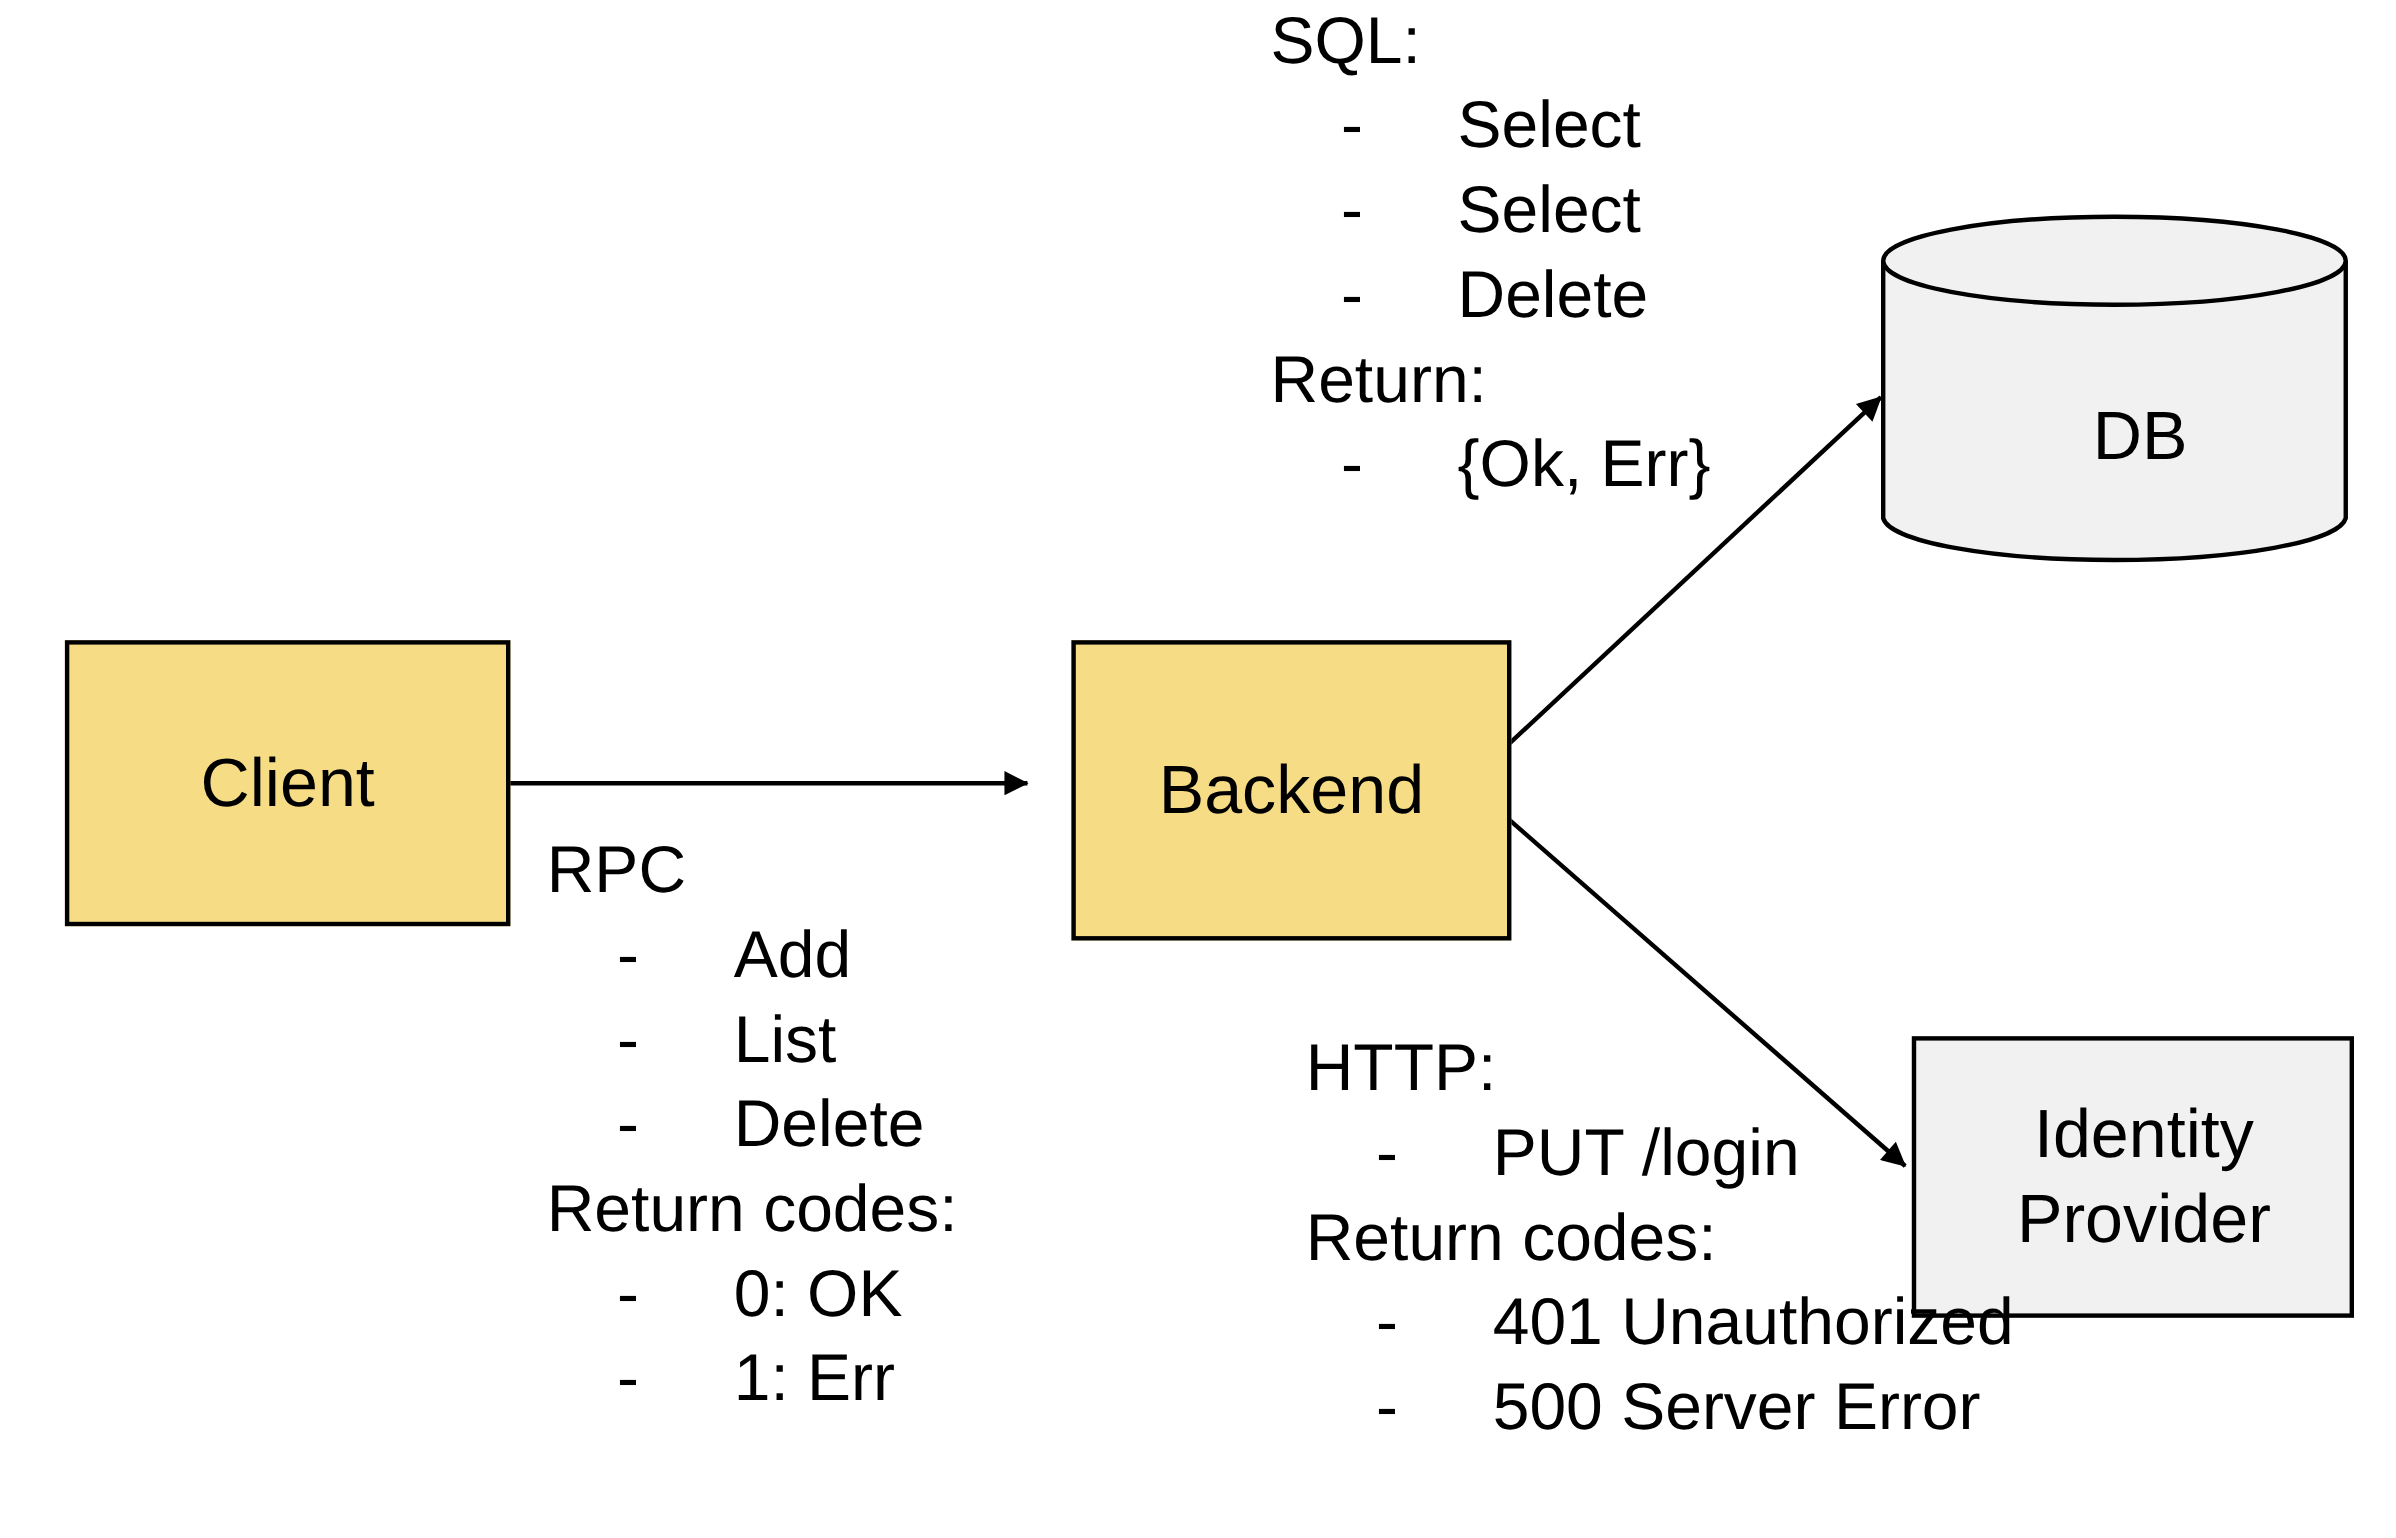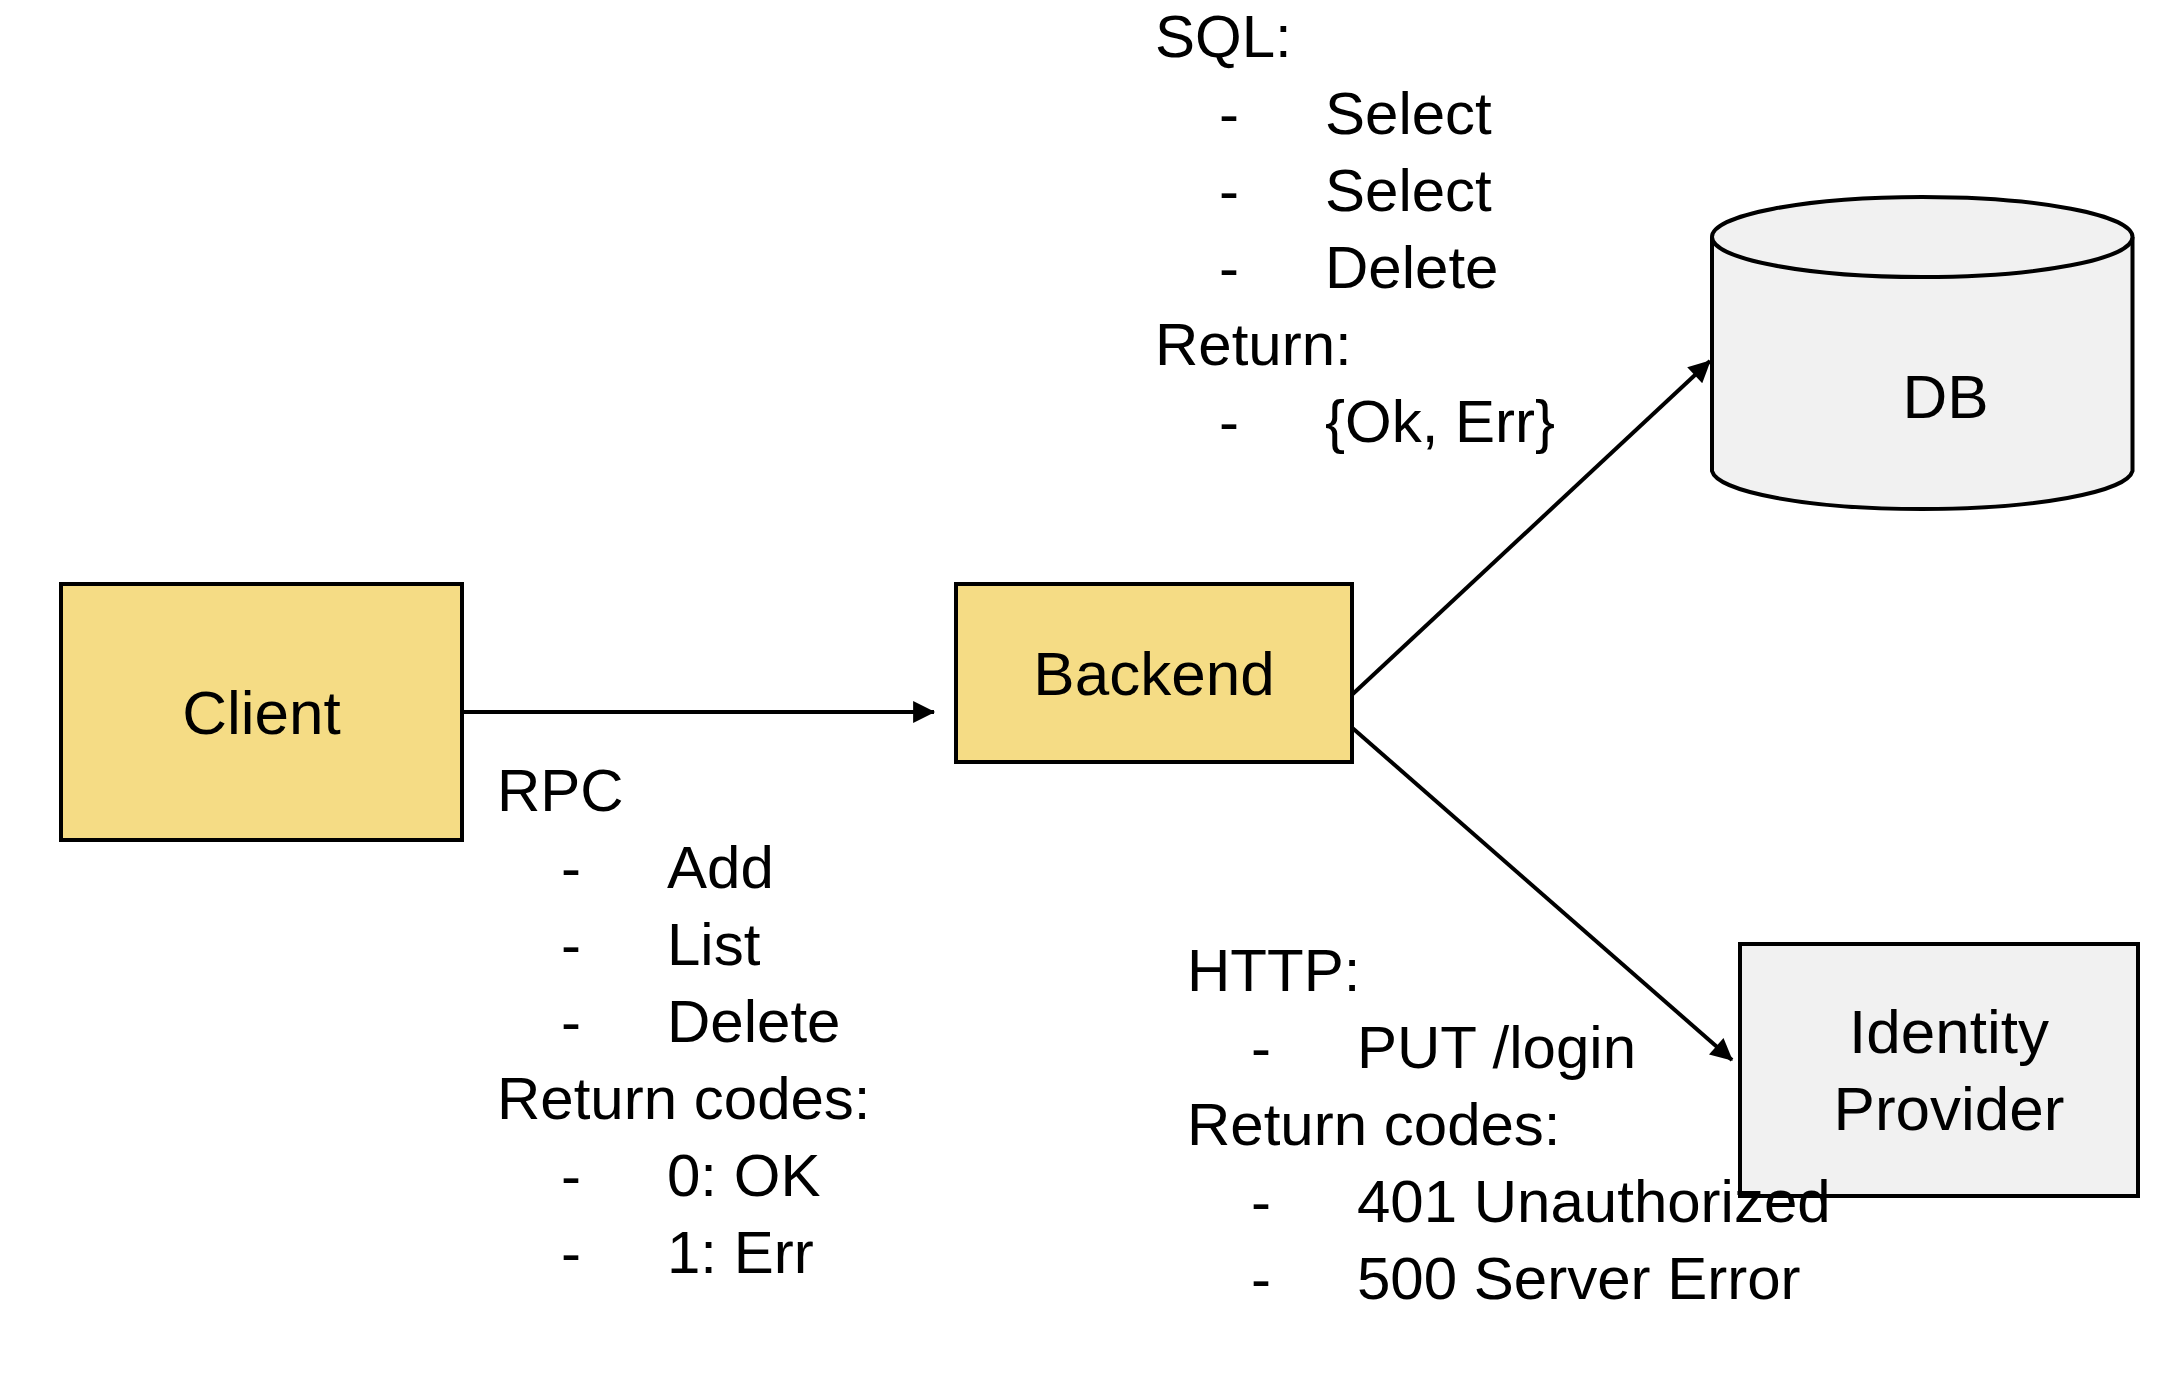--- a/index.html
+++ b/index.html
@@ -22,21 +22,21 @@
     position:absolute;
     display:flex;align-items:center;justify-content:center;
     border:4px solid var(--stroke);
     box-sizing:border-box;
     font-size:62px;line-height:77px;
     text-align:center;
   }
   .node.yellow{background:var(--node-yellow);margin-left:36px;}
   .node.gray{background:var(--node-gray);}
   #client{left:23px;top:582px;width:405px;height:260px;}
-  #backend{left:918px;top:582px;width:400px;height:182px;}
+  #backend{left:938px;top:582px;width:400px;height:273px;}
   #idp{left:1738px;top:942px;width:402px;height:256px;padding-left:20px;}
   #idp .wrap{max-width:300px;}
   
   #db{position:absolute;left:1710px;top:193px;width:425px;height:322px;}
   #db svg{position:absolute;left:0;top:0;}
   #db .cyl-label{
     position:absolute;left:0;top:84px;width:425px;height:238px;
     display:flex;align-items:center;justify-content:center;
     font-size:62px;
     margin-left:23px;

